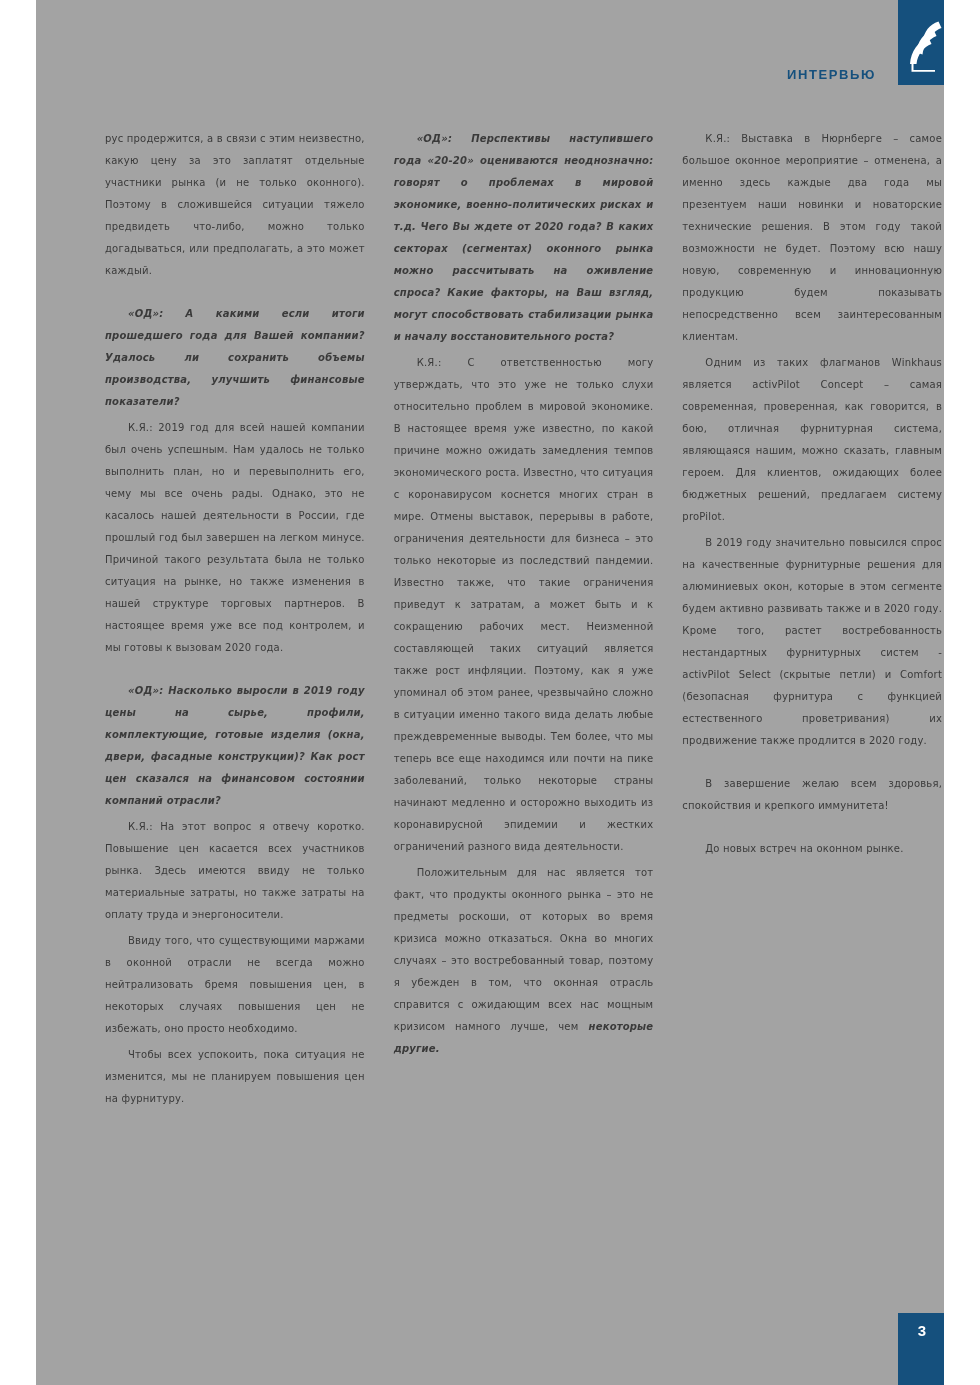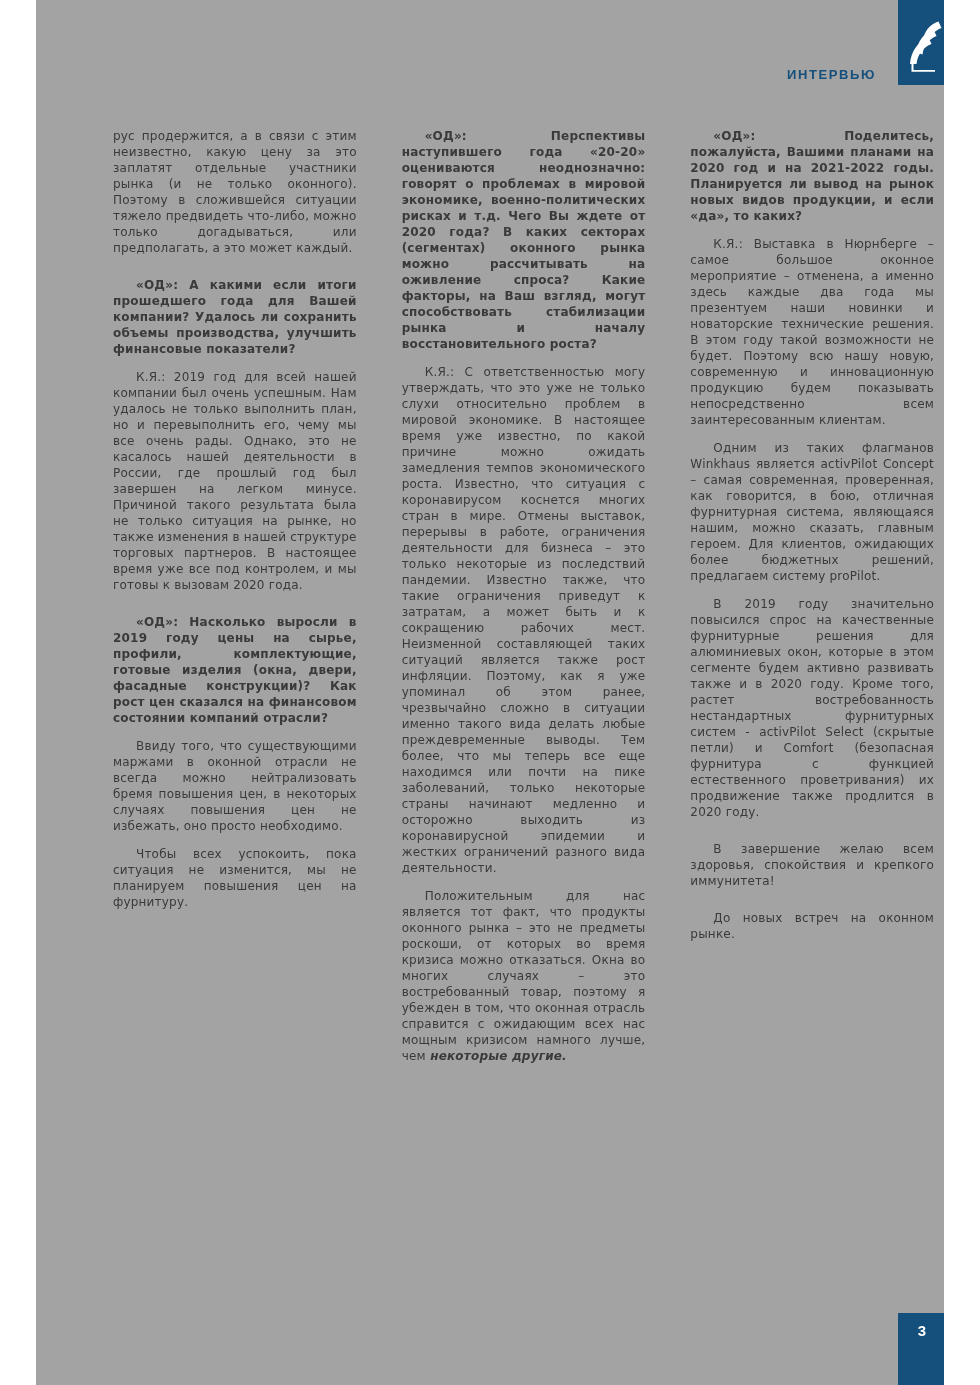--- a/index.html
+++ b/index.html
@@ -41,30 +41,30 @@
   .columns {
     position: absolute;
     left: 65px;
     top: 128px;
     width: 845px;
     display: flex;
     gap: 21px;
   }
   .col { flex: 1 1 0; min-width: 0; }
   .para {
-    margin: 12px;
-    font-size: 12px;
-    line-height: 16px;
+    margin: 4px;
+    font-size: 10px;
+    line-height: 22px;
     text-align: justify;
     text-indent: 23px;
     letter-spacing: 0.2px;
     color: var(--body-text);
   }
   .continuation { text-indent: 0; }
-  .question { font-weight: bold; margin-top: 21px; }
+  .question { font-weight: bold; font-style: italic; margin-top: 21px; }
   .closing  { font-weight: normal; margin-top: 21px; }
   .col .para:first-child { margin-top: 0; }
   .lead { font-weight: normal; }
   .tail { font-weight: bold; font-style: italic; }
   
   .footer-line {
     position: absolute;
     top: 1390px;
     left: 0;
     width: 840px;
@@ -116,30 +116,30 @@
       </g>
     </svg>
   </div>
 
   <main class="columns">
       <div class="col">
         <p class="para continuation">рус продержится, а в связи с этим неизвестно, какую цену за это заплатят отдельные участники рынка (и не только оконного). Поэтому в сложившейся ситуации тяжело предвидеть что-либо, можно только догадываться, или предполагать, а это может каждый.</p>
         <p class="para question">«ОД»: А какими если итоги прошедшего года для Вашей компании? Удалось ли сохранить объемы производства, улучшить финансовые показатели?</p>
         <p class="para answer"><span class="lead">К.Я.: </span>2019 год для всей нашей компании был очень успешным. Нам удалось не только выполнить план, но и перевыполнить его, чему мы все очень рады. Однако, это не касалось нашей деятельности в России, где прошлый год был завершен на легком минусе. Причиной такого результата была не только ситуация на рынке, но также изменения в нашей структуре торговых партнеров. В настоящее время уже все под контролем, и мы готовы к вызовам 2020 года.</p>
         <p class="para question">«ОД»: Насколько выросли в 2019 году цены на сырье, профили, комплектующие, готовые изделия (окна, двери, фасадные конструкции)? Как рост цен сказался на финансовом состоянии компаний отрасли?</p>
+        <p class="para answer"><span class="lead">К.Я.: </span>На этот вопрос я отвечу коротко. Повышение цен касается всех участников рынка. Здесь имеются ввиду не только материальные затраты, но также затраты на оплату труда и энергоносители.</p>
         <p class="para para">Ввиду того, что существующими маржами в оконной отрасли не всегда можно нейтрализовать бремя повышения цен, в некоторых случаях повышения цен не избежать, оно просто необходимо.</p>
         <p class="para para">Чтобы всех успокоить, пока ситуация не изменится, мы не планируем повышения цен на фурнитуру.</p>
       </div>
       <div class="col">
         <p class="para question">«ОД»: Перспективы наступившего года «20-20» оцениваются неоднозначно: говорят о проблемах в мировой экономике, военно-политических рисках и т.д. Чего Вы ждете от 2020 года? В каких секторах (сегментах) оконного рынка можно рассчитывать на оживление спроса? Какие факторы, на Ваш взгляд, могут способствовать стабилизации рынка и началу восстановительного роста?</p>
         <p class="para answer"><span class="lead">К.Я.: </span>С ответственностью могу утверждать, что это уже не только слухи относительно проблем в мировой экономике. В настоящее время уже известно, по какой причине можно ожидать замедления темпов экономического роста. Известно, что ситуация с коронавирусом коснется многих стран в мире. Отмены выставок, перерывы в работе, ограничения деятельности для бизнеса – это только некоторые из последствий пандемии. Известно также, что такие ограничения приведут к затратам, а может быть и к сокращению рабочих мест. Неизменной составляющей таких ситуаций является также рост инфляции. Поэтому, как я уже упоминал об этом ранее, чрезвычайно сложно в ситуации именно такого вида делать любые преждевременные выводы. Тем более, что мы теперь все еще находимся или почти на пике заболеваний, только некоторые страны начинают медленно и осторожно выходить из коронавирусной эпидемии и жестких ограничений разного вида деятельности.</p>
         <p class="para para">Положительным для нас является тот факт, что продукты оконного рынка – это не предметы роскоши, от которых во время кризиса можно отказаться. Окна во многих случаях – это востребованный товар, поэтому я убежден в том, что оконная отрасль справится с ожидающим всех нас мощным кризисом намного лучше, чем<span class="tail"> некоторые другие.</span></p>
       </div>
       <div class="col">
-        <p class="para question">«ОД»: Поделитесь, пожалуйста, Вашими планами на 2020 год и на 2021-2022 годы. Планируется ли вывод на рынок новых видов продукции, и если «да», то каких?</p>
         <p class="para answer"><span class="lead">К.Я.: </span>Выставка в Нюрнберге – самое большое оконное мероприятие – отменена, а именно здесь каждые два года мы презентуем наши новинки и новаторские технические решения. В этом году такой возможности не будет. Поэтому всю нашу новую, современную и инновационную продукцию будем показывать непосредственно всем заинтересованным клиентам.</p>
         <p class="para para">Одним из таких флагманов Winkhaus является activPilot Concept – самая современная, проверенная, как говорится, в бою, отличная фурнитурная система, являющаяся нашим, можно сказать, главным героем. Для клиентов, ожидающих более бюджетных решений, предлагаем систему proPilot.</p>
         <p class="para para">В 2019 году значительно повысился спрос на качественные фурнитурные решения для алюминиевых окон, которые в этом сегменте будем активно развивать также и в 2020 году. Кроме того, растет востребованность нестандартных фурнитурных систем - activPilot Select (скрытые петли) и Comfort (безопасная фурнитура с функцией естественного проветривания) их продвижение также продлится в 2020 году.</p>
         <p class="para closing">В завершение желаю всем здоровья, спокойствия и крепкого иммунитета!</p>
         <p class="para closing">До новых встреч на оконном рынке.</p>
       </div>
     </main>
 
   <div class="footer-line">
     <span>ССК</span>

